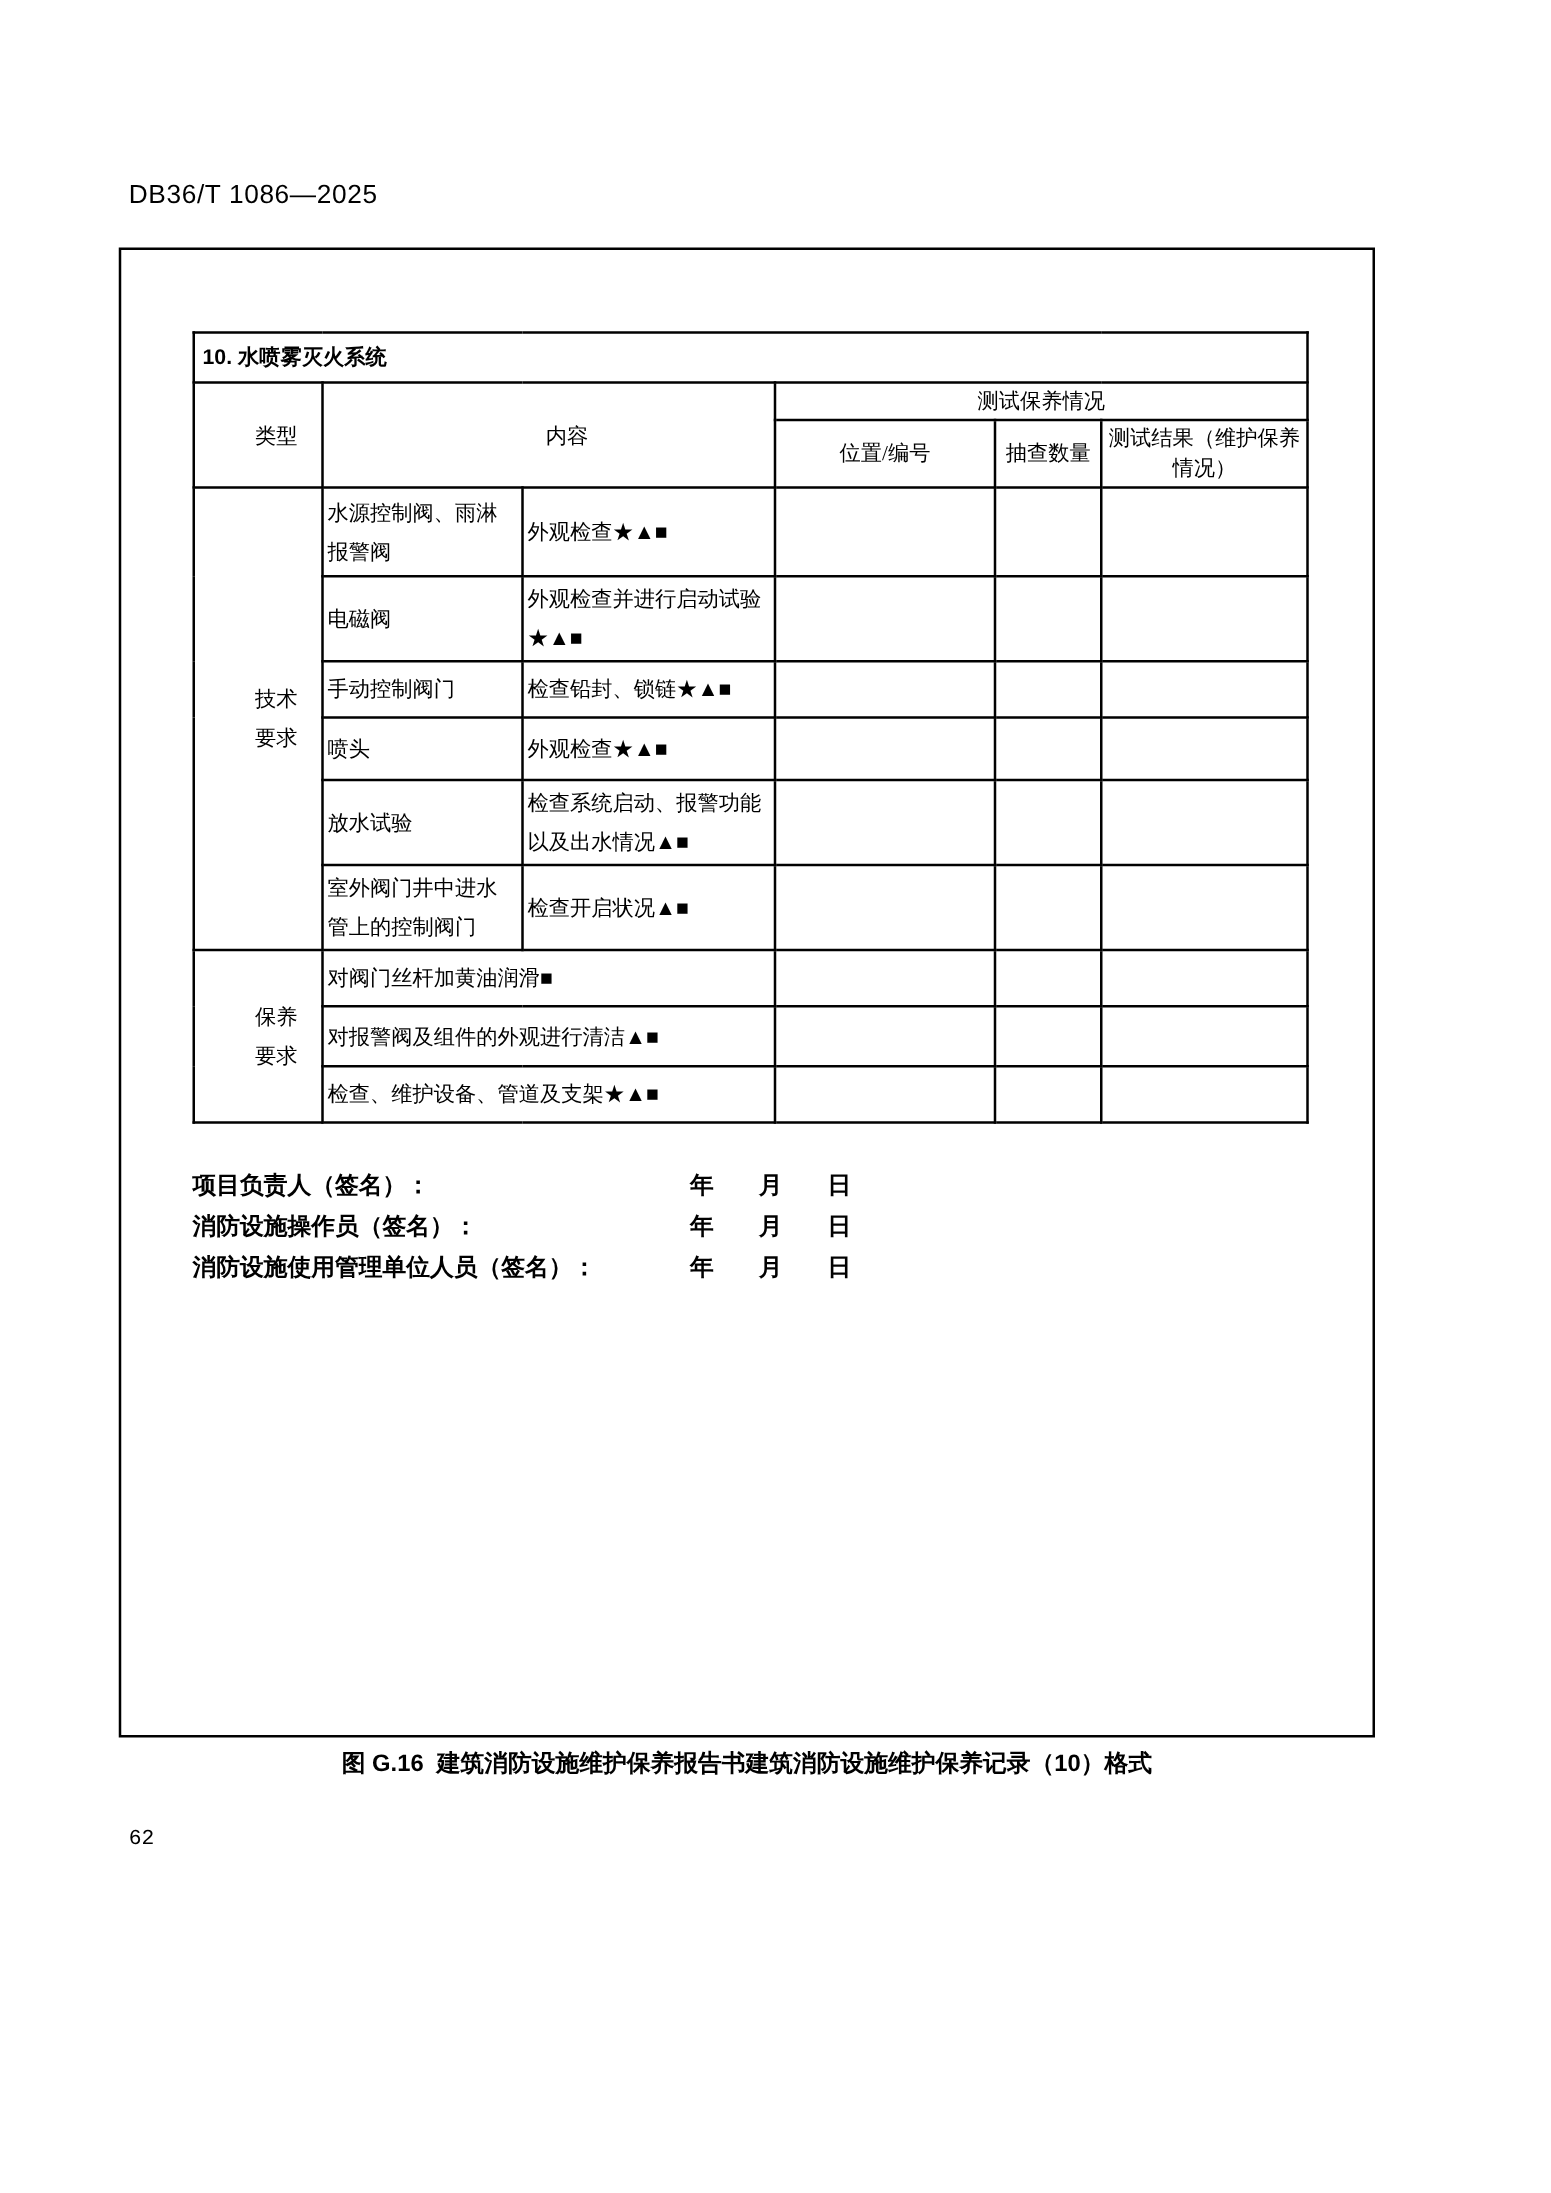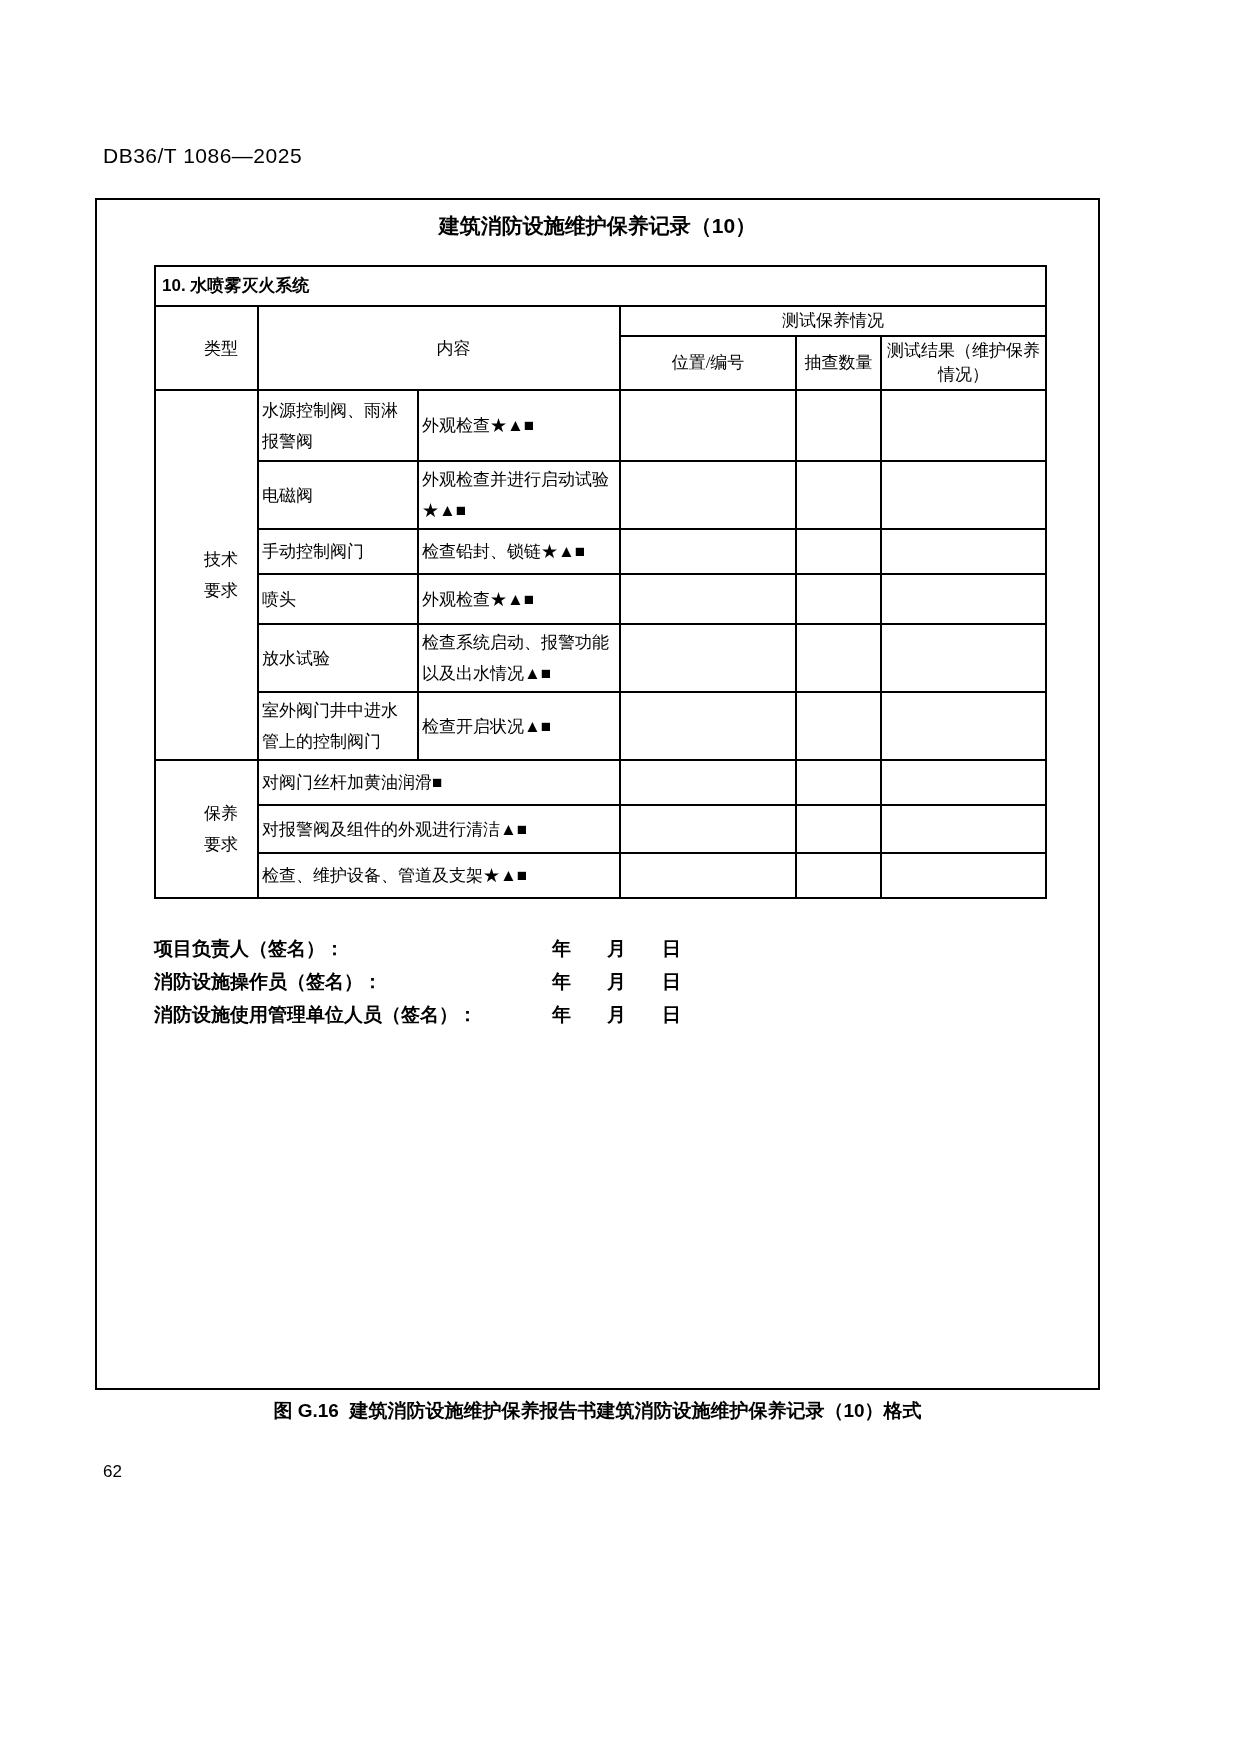--- a/index.html
+++ b/index.html
@@ -46,33 +46,32 @@
   .sig-row { position:relative; height:33px; line-height:33px; }
   .sig-date { position:absolute; left:398px; top:0; }
   .sig-date span { display:inline-block; margin-right:36px; }
   .caption {
     position:absolute; left:95px; top:1398px; width:1005px; text-align:center;
     font-family:"Liberation Sans","DejaVu Sans",sans-serif;
     font-weight:bold; font-size:19px; white-space:pre;
   }
   .page-number {
     position:absolute; left:103px; top:1462px; font-size:17px;
-    font-family:Liberation Sans, sans-serif;
+    font-family:Liberation Mono, monospace;
   }
 </style>
 </head>
 <body>
 
 <div class="page">
 
   <div class="doc-number">DB36/T 1086—2025</div>
 
   <div class="form-box">
 
-    <div class="form-title">建筑消防设施维护保养记录（10）</div>
 
     <table class="form-table">
       <colgroup>
         <col style="width:103px">
           <col style="width:160px">
           <col style="width:202px">
         <col style="width:176px">
           <col style="width:85px">
           <col style="width:165px">
       </colgroup>

